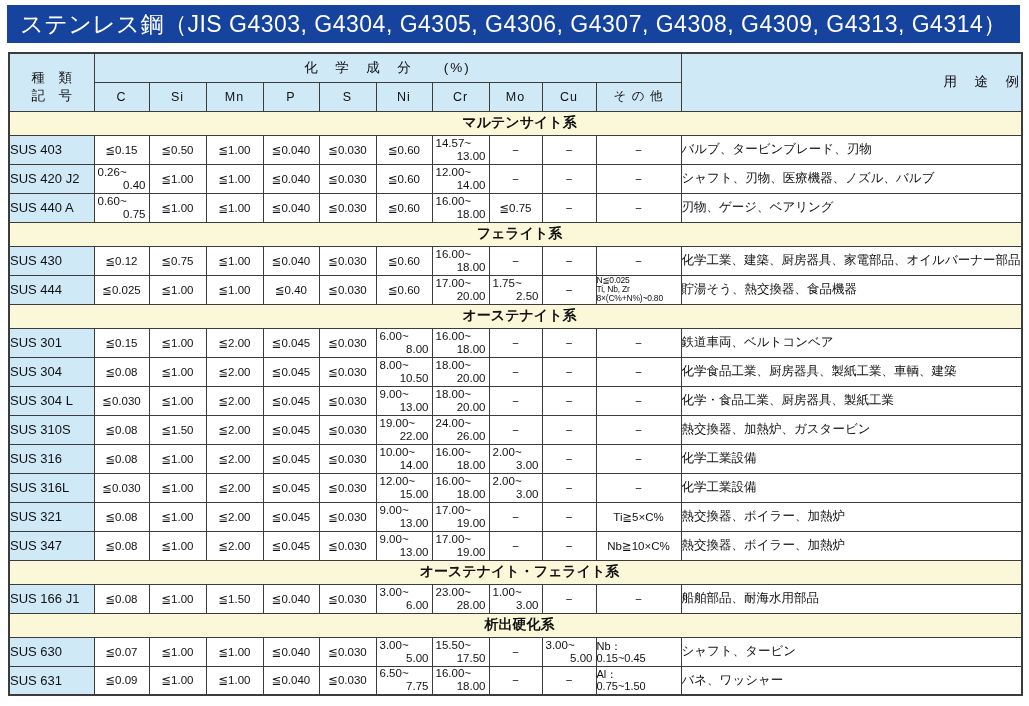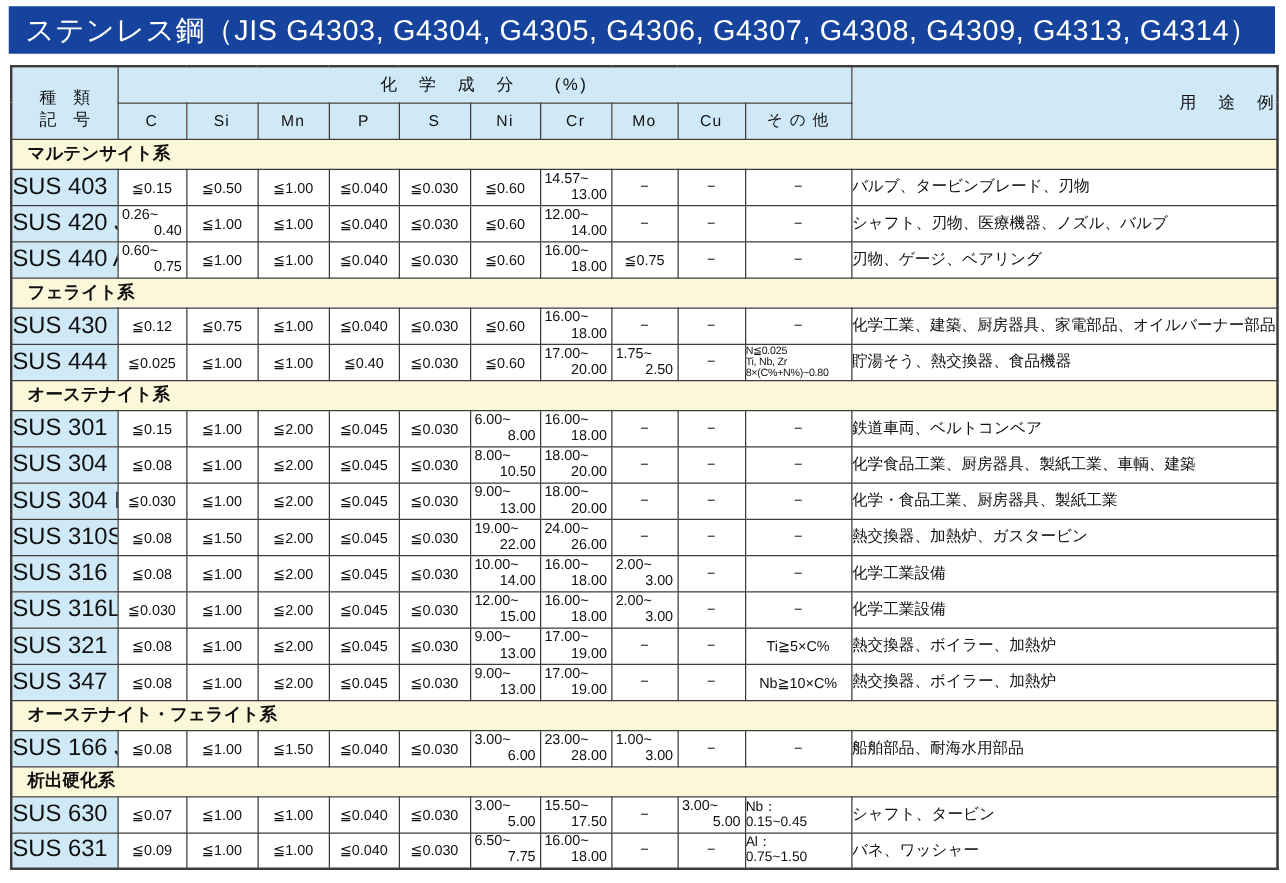--- a/index.html
+++ b/index.html
@@ -44,27 +44,27 @@
   th.usage-head{
     background:var(--header-bg);font-size:13.5px;text-align:right;
     letter-spacing:2px;
   }
   th.elem-head{
     background:var(--header-bg);font-size:12.5px;text-align:center;
     letter-spacing:1px;white-space:nowrap;
   }
   tr.section-row{height:24px;}
   tr.section-row td{
-    background:var(--section-bg);text-align:left;padding:0 4px 0 12px;
+    background:var(--section-bg);text-align:center;padding:0 4px 0 12px;
     font-size:14px;font-weight:bold;white-space:nowrap;
   }
   tr.data-row{height:29px;}
   td.grade-cell{
     background:var(--header-bg);text-align:left;padding-left:7px;
-    font-size:19px;white-space:nowrap;
+    font-size:13px;white-space:nowrap;
   }
   td.chem-cell{
     background:#fff;text-align:center;font-size:11.5px;white-space:nowrap;
   }
   td.chem-cell .rline{display:block;line-height:13px;padding:0 3px;font-size:11.5px;}
   td.chem-cell .r1{text-align:left;}
   td.chem-cell .r2{text-align:right;}
   td.chem-cell .lline{display:block;line-height:12px;padding:0 0;text-align:left;font-size:11px;}
   td.chem-cell.small-lines .lline{font-size:8.5px;line-height:9px;letter-spacing:-.2px;}
   td.usage-cell{

